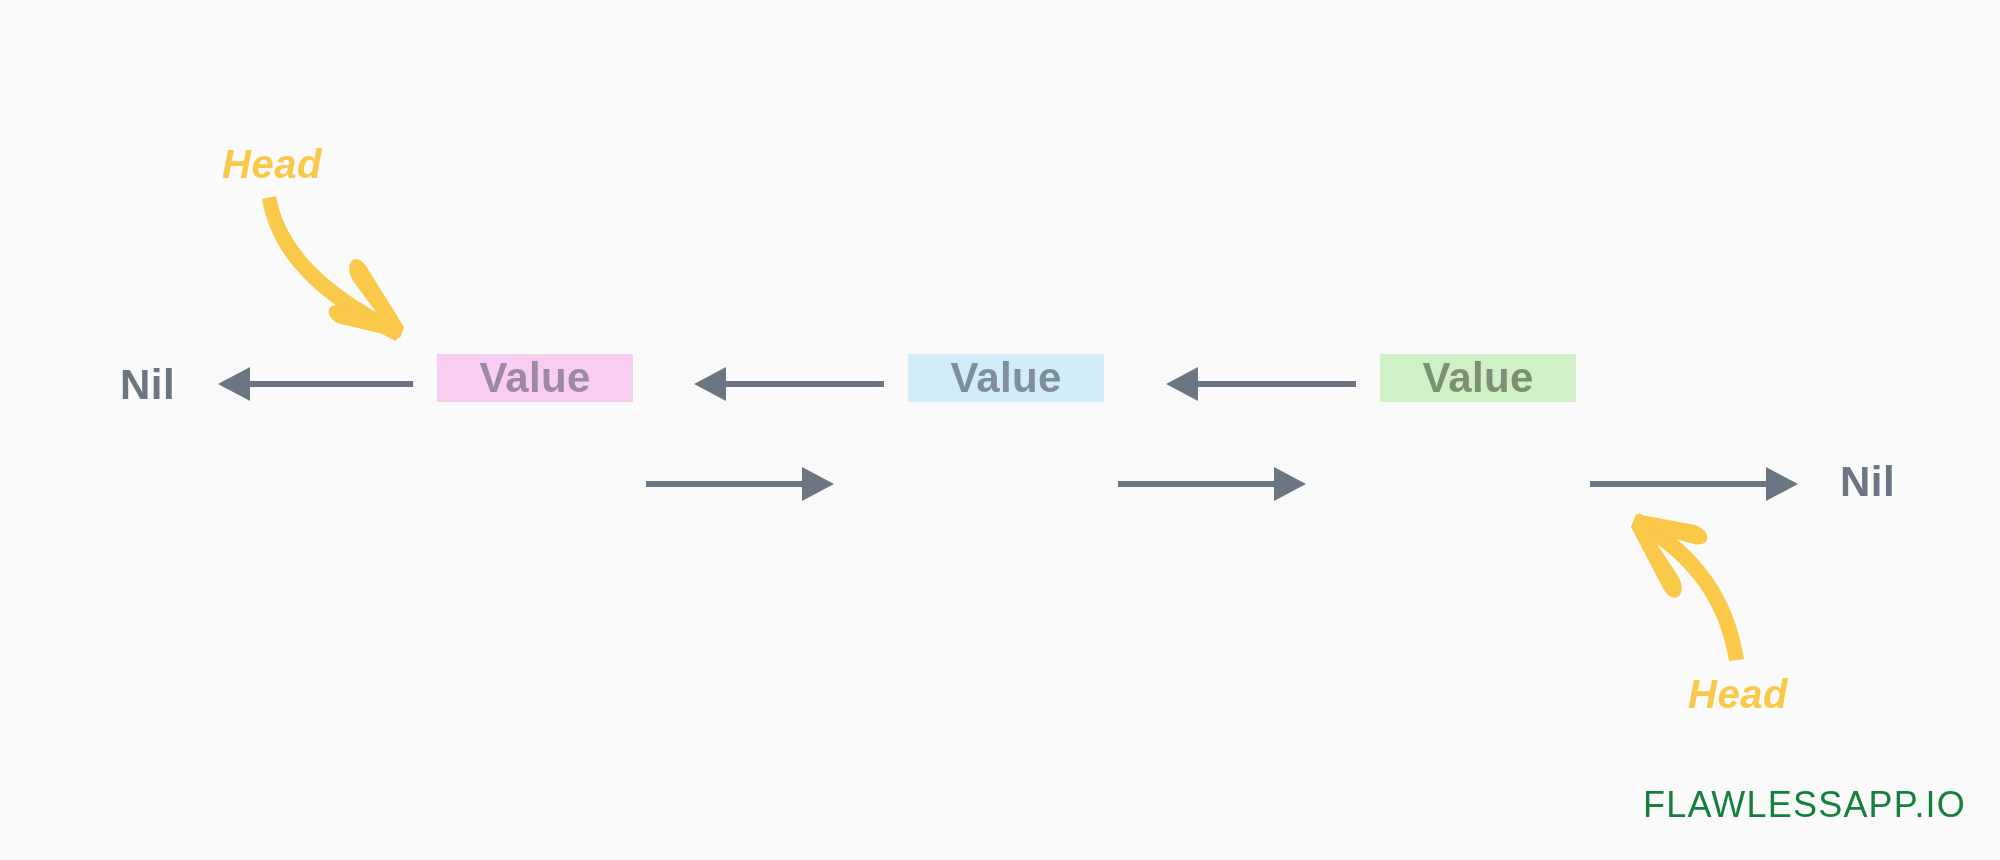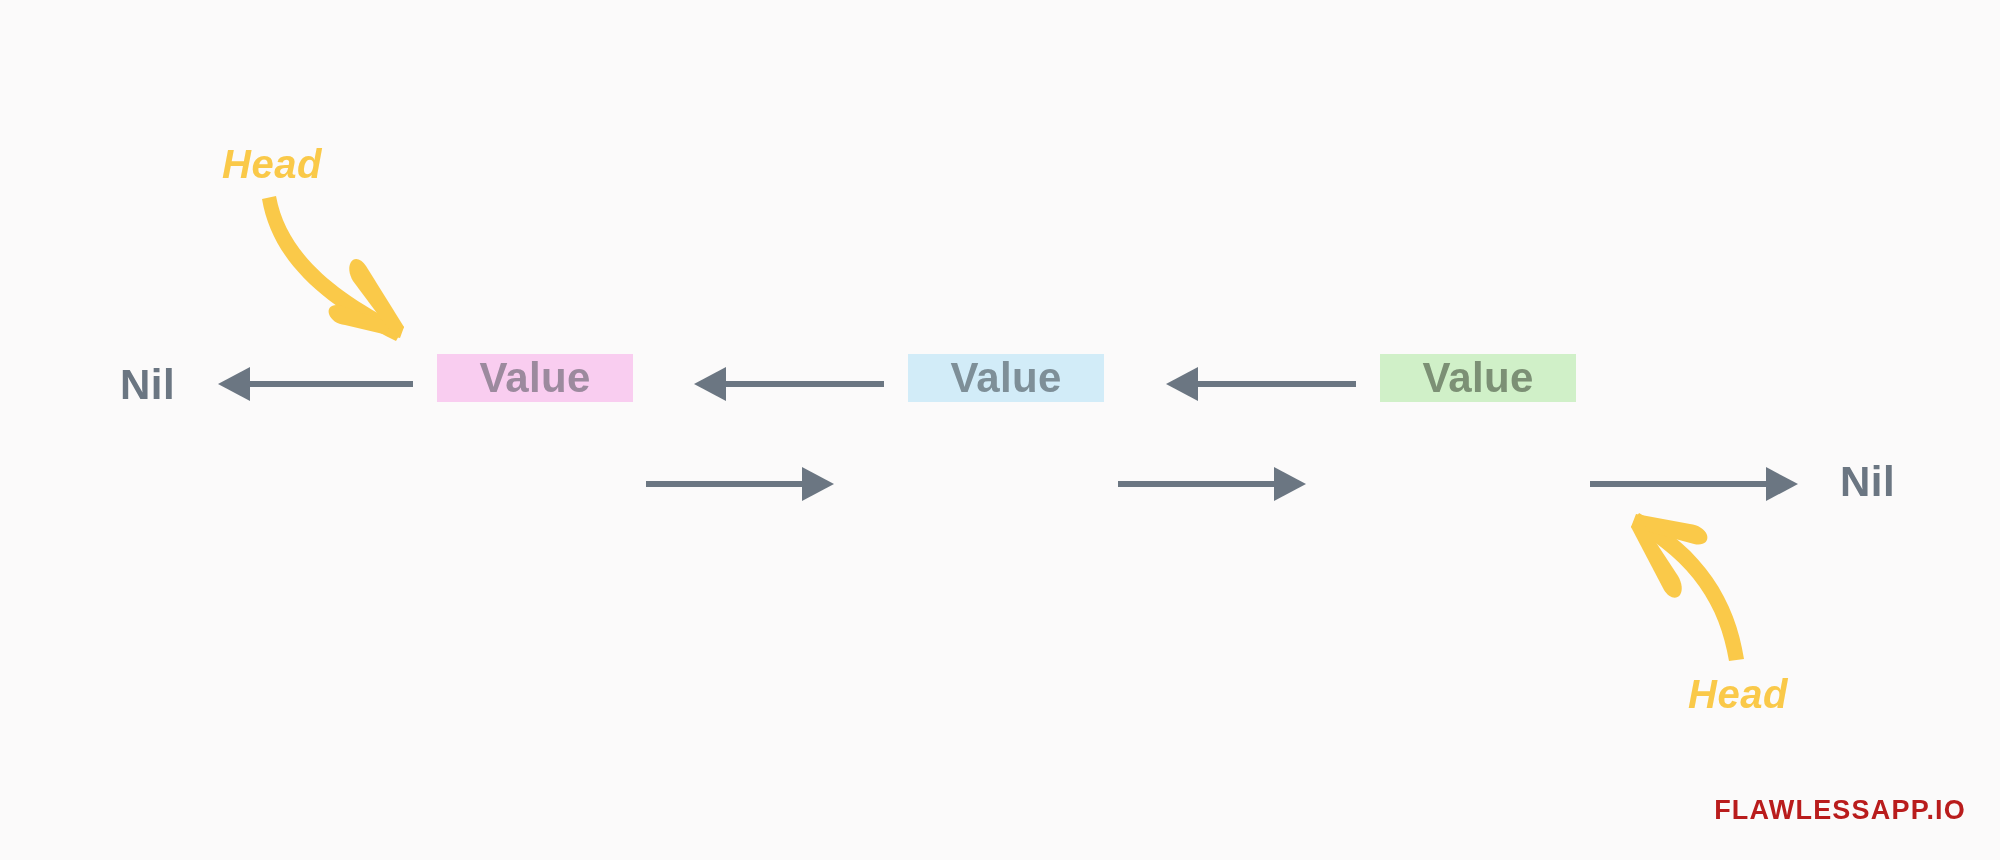--- a/index.html
+++ b/index.html
@@ -97,23 +97,23 @@
     color: #fac949;
     letter-spacing: 0.5px;
   }
   #ann-head-label { left: 222px; top: 142px; }
   #ann-tail-label { left: 1688px; top: 672px; }
 
   #watermark {
     position: absolute;
     right: 34px;
     bottom: 34px;
-    font-size: 27px;
-    font-weight: 700;
-    color: #b91c1c;
+    font-size: 36px;
+    font-weight: 400;
+    color: #15803d;
     letter-spacing: 1.2px;
   }
 </style>
 </head>
 <body>
 
 <div id="canvas">
 
   <svg class="conn-svg" viewBox="0 0 2000 860">
 

